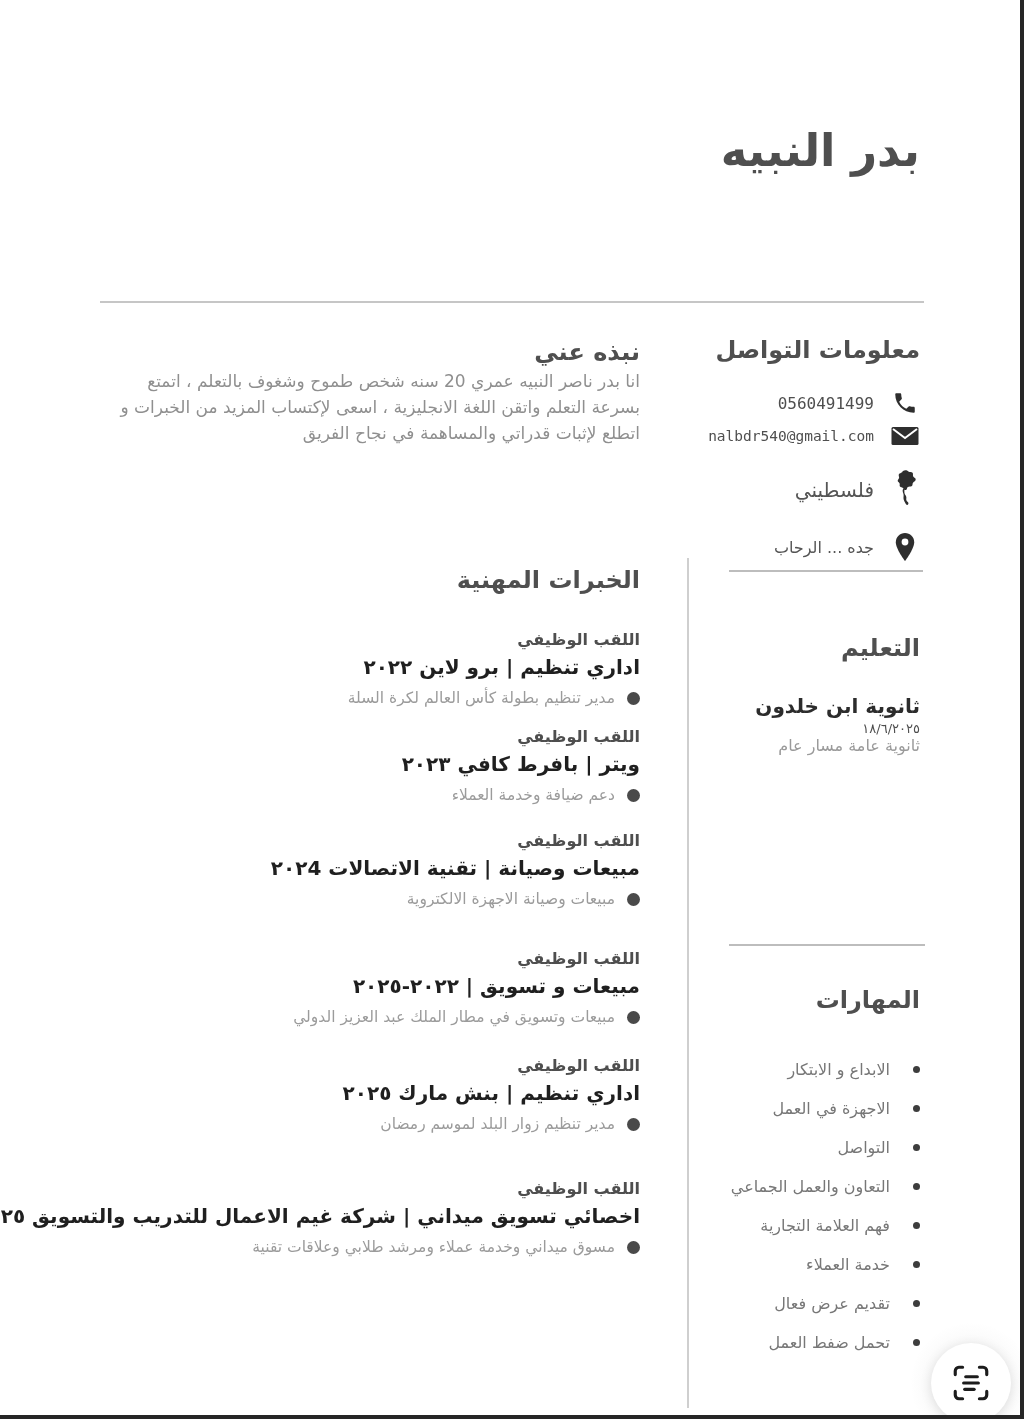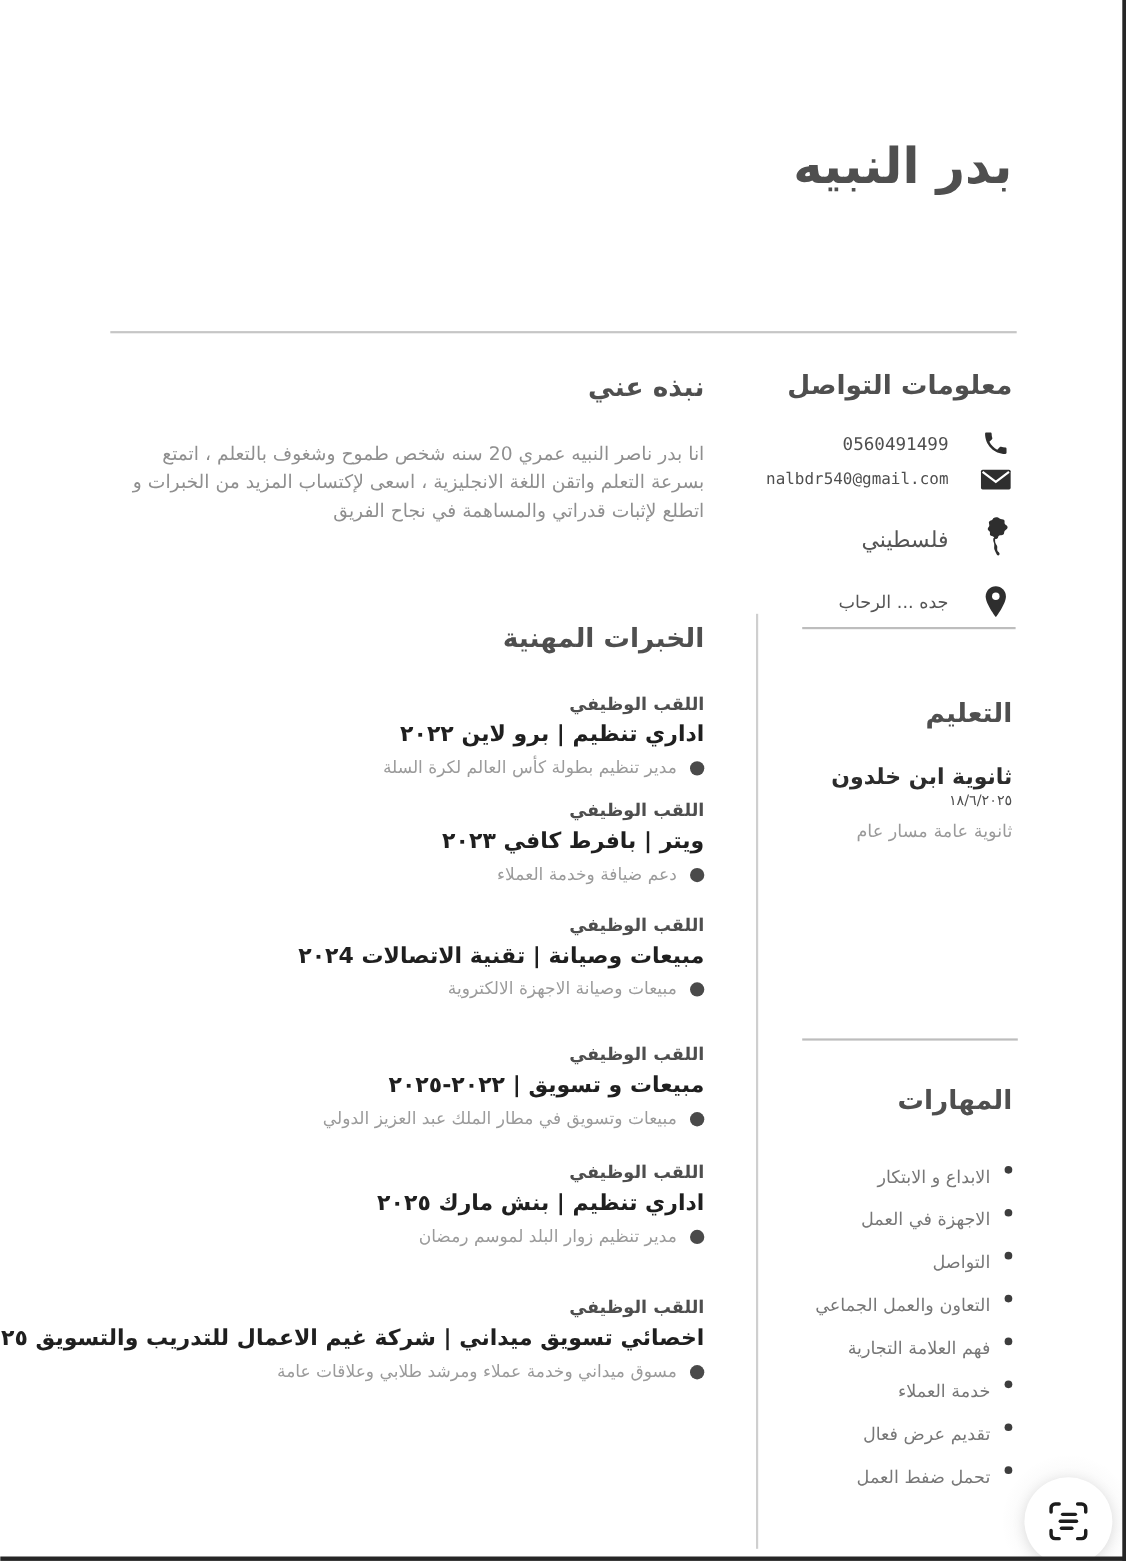--- a/index.html
+++ b/index.html
@@ -22,54 +22,54 @@
   .divider-top{position:absolute;top:301px;right:100px;width:824px;height:2px;background:var(--divider,#c6c6c6);}
   .divider-contact{position:absolute;top:570px;right:101px;width:194px;height:2px;background:#bdbdbd;}
   .divider-edu{position:absolute;top:944px;right:99px;width:196px;height:2px;background:#bdbdbd;}
   .divider-vert{position:absolute;top:558px;left:687px;width:2px;height:850px;background:#cfcfcf;}
 
   .section-title{font-size:24px;font-weight:bold;color:var(--heading,#4f4f4f);}
 
   
   .about{position:absolute;top:338px;right:384px;width:545px;}
   .about-text{
-    margin-top:34px;font-size:17px;line-height:26px;color:var(--body,#8f8f8f);
+    margin-top:2px;font-size:17px;line-height:26px;color:var(--body,#8f8f8f);
     text-align:right;
   }
   .xp-header{position:absolute;top:566px;right:384px;}
   .xp-entry{position:absolute;right:384px;width:640px;}
   .xp-e0{top:630px}.xp-e1{top:727px}.xp-e2{top:831px}.xp-e3{top:949px}.xp-e4{top:1056px}.xp-e5{top:1179px}
   .xp-label{font-size:16px;font-weight:600;color:var(--label,#4e4e4e);line-height:20px;}
   .xp-title{font-size:20px;font-weight:bold;color:var(--job_title,#1f1f1f);line-height:31px;margin-top:2px;white-space:nowrap;margin-left:44px;}
   .xp-detail{display:flex;align-items:center;gap:12px;margin-top:6px;}
   .xp-dot{width:13px;height:13px;border-radius:50%;background:#4a4a4a;flex:0 0 auto;}
   .xp-detail-text{font-size:15.5px;color:#9b9b9b;white-space:nowrap;}
 
   
   .contact{position:absolute;top:336px;right:104px;width:246px;}
   .contact-rows{margin-top:26px;}
-  .c-row{display:flex;align-items:center;gap:28px;}
+  .c-row{display:flex;align-items:center;gap:16px;}
   .c-row .c-icon{width:30px;display:flex;justify-content:center;flex:0 0 auto;}
   .c-row-phone{margin-bottom:10px;}
   .c-row-email{margin-bottom:24px;}
   .c-row-nationality{margin-bottom:22px;}
   .mono{font-family:"DejaVu Sans Mono",monospace;direction:ltr;unicode-bidi:embed;}
   .c-phone-text{font-size:16px;color:#4f4f4f;}
   .c-email-text{font-size:14.5px;color:#4f4f4f;}
   .c-nat-text{font-size:20px;color:#555;}
   .c-loc-text{font-size:16px;color:#555;}
 
   .edu{position:absolute;top:634px;right:104px;width:246px;}
   .edu-school{margin-top:32px;font-size:20px;font-weight:bold;color:#2c2c2c;}
   .edu-date{margin-top:3px;font-size:13px;color:#4f4f4f;}
-  .edu-degree{margin-top:10px;font-size:16px;color:#9a9a9a;}
+  .edu-degree{margin-top:0;font-size:16px;color:#9a9a9a;}
 
   .skills{position:absolute;top:986px;right:104px;width:246px;}
   .skill-list{margin-top:46px;}
-  .skill-item{display:flex;align-items:flex-start;gap:13px;height:18px;margin-bottom:21px;}
+  .skill-item{display:flex;align-items:center;gap:23px;height:18px;margin-bottom:21px;}
   .skill-dot{width:7px;height:7px;border-radius:50%;background:#3d3d3d;flex:0 0 auto;}
   .skill-text{font-size:16px;color:var(--skills_text,#777);white-space:nowrap;}
 
   .scan-halo{position:absolute;left:911px;top:1323px;width:120px;height:120px;border-radius:50%;
     background:radial-gradient(circle,#efefef 0%,#ffffff 72%);}
   .scan-btn{position:absolute;left:931px;top:1343px;width:80px;height:80px;border-radius:50%;
     background:#fff;box-shadow:0 2px 12px rgba(0,0,0,0.12);
     display:flex;align-items:center;justify-content:center;cursor:pointer;}
 
   svg{display:block;}
@@ -178,21 +178,21 @@
       <span class="xp-dot"></span>
       <span class="xp-detail-text">مدير تنظيم زوار البلد لموسم رمضان</span>
     </div>
   </div>
 
   <div class="xp-entry xp-e5">
     <div class="xp-label">اللقب الوظيفي</div>
     <div class="xp-title">اخصائي تسويق ميداني | شركة غيم الاعمال للتدريب والتسويق  ٢٠٢٥</div>
     <div class="xp-detail">
       <span class="xp-dot"></span>
-      <span class="xp-detail-text">مسوق ميداني وخدمة عملاء ومرشد طلابي وعلاقات عامة</span>
+      <span class="xp-detail-text">مسوق ميداني وخدمة عملاء ومرشد طلابي وعلاقات تقنية</span>
     </div>
   </div>
 
   <div class="edu">
     <div class="section-title">التعليم</div>
     <div class="edu-school">ثانوية ابن خلدون</div>
     <div class="edu-date">١٨/٦/٢٠٢٥</div>
     <div class="edu-degree">ثانوية عامة مسار عام</div>
   </div>
 

